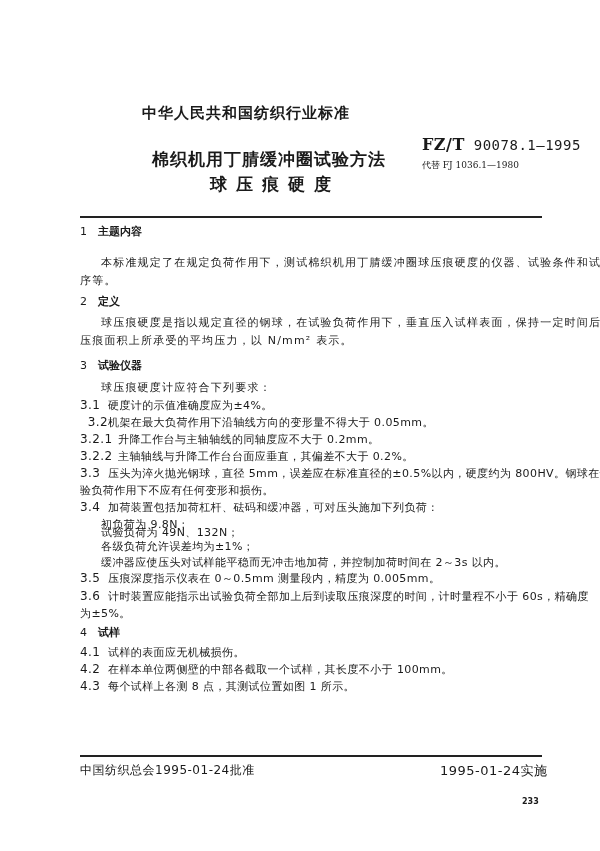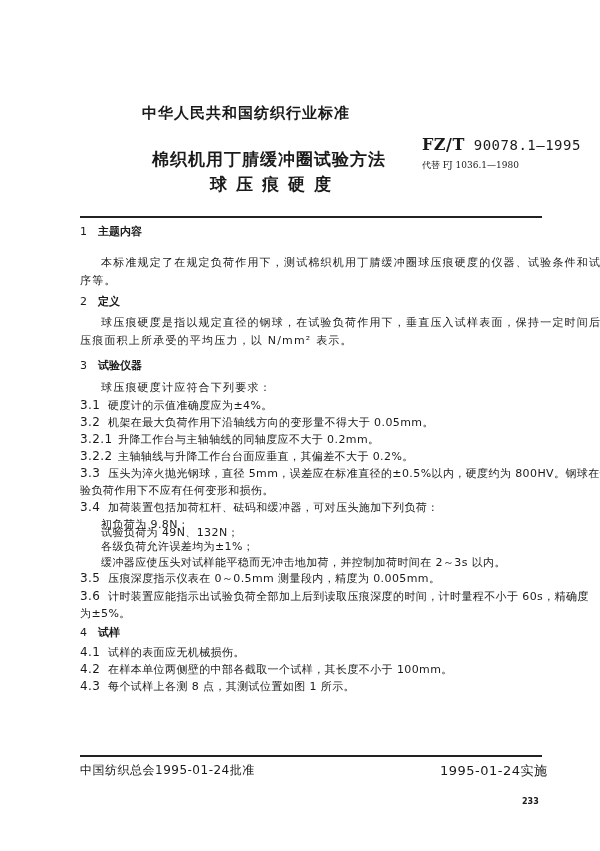--- a/index.html
+++ b/index.html
@@ -39,21 +39,21 @@
 <div class="abs p" style="left:80px; top:273px;">序等。</div>
 
 <div class="abs h" style="left:80px; top:294px;"><span class="num">2</span><span>定义</span></div>
 <div class="abs p" style="left:101px; top:315px;">球压痕硬度是指以规定直径的钢球，在试验负荷作用下，垂直压入试样表面，保持一定时间后，单位</div>
 <div class="abs p" style="left:80px; top:333px;">压痕面积上所承受的平均压力，以 N/mm² 表示。</div>
 
 <div class="abs h" style="left:80px; top:358px;"><span class="num">3</span><span>试验仪器</span></div>
 <div class="abs p" style="left:101px; top:380px;">球压痕硬度计应符合下列要求：</div>
 
 <div class="abs ln" style="top:398px;"><span class="num" style="width:28px;">3.1</span><span>硬度计的示值准确度应为±4%。</span></div>
-<div class="abs ln" style="top:415px;"><span class="num" style="width:28px;">3.2</span><span>机架在最大负荷作用下沿轴线方向的变形量不得大于 0.05mm。</span></div>
+<div class="abs ln" style="top:415px;"><span class="num" style="width:28px;text-align:right;">3.2</span><span>机架在最大负荷作用下沿轴线方向的变形量不得大于 0.05mm。</span></div>
 <div class="abs ln" style="top:432px;"><span class="num" style="width:38px;">3.2.1</span><span>升降工作台与主轴轴线的同轴度应不大于 0.2mm。</span></div>
 <div class="abs ln" style="top:449px;"><span class="num" style="width:38px;">3.2.2</span><span>主轴轴线与升降工作台台面应垂直，其偏差不大于 0.2%。</span></div>
 <div class="abs ln" style="top:466px;"><span class="num" style="width:28px;">3.3</span><span>压头为淬火抛光钢球，直径 5mm，误差应在标准直径的±0.5%以内，硬度约为 800HV。钢球在试</span></div>
 <div class="abs ln" style="top:483px;">验负荷作用下不应有任何变形和损伤。</div>
 <div class="abs ln" style="top:500px;"><span class="num" style="width:28px;">3.4</span><span>加荷装置包括加荷杠杆、砝码和缓冲器，可对压头施加下列负荷：</span></div>
 <div class="abs ln" style="left:101px; top:517px;">初负荷为 9.8N；</div>
 <div class="abs ln" style="left:101px; top:523px; top:523px;"></div>
 <div class="abs ln" style="left:101px; top:525px;">试验负荷为 49N、132N；</div>
 <div class="abs ln" style="left:101px; top:539px;">各级负荷允许误差均为±1%；</div>
 <div class="abs ln" style="left:101px; top:555px;">缓冲器应使压头对试样能平稳而无冲击地加荷，并控制加荷时间在 2～3s 以内。</div>

